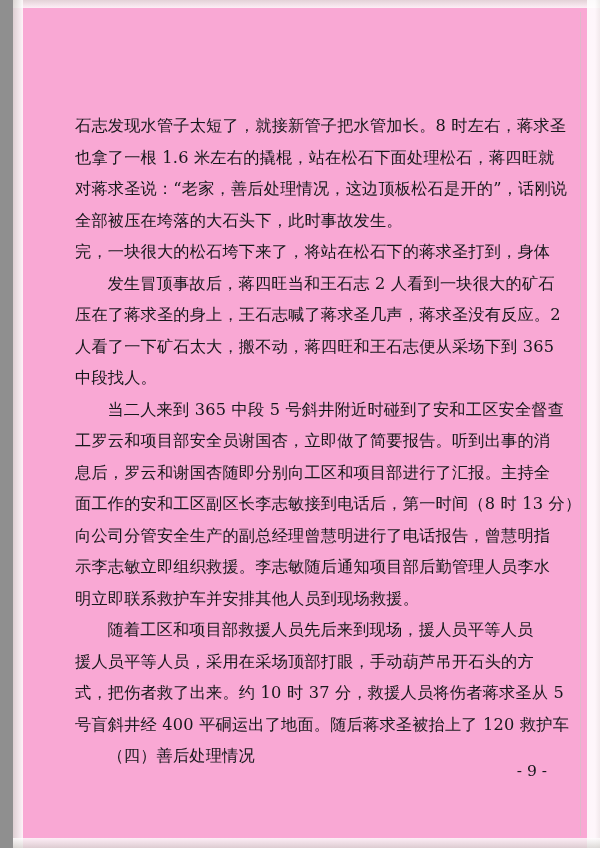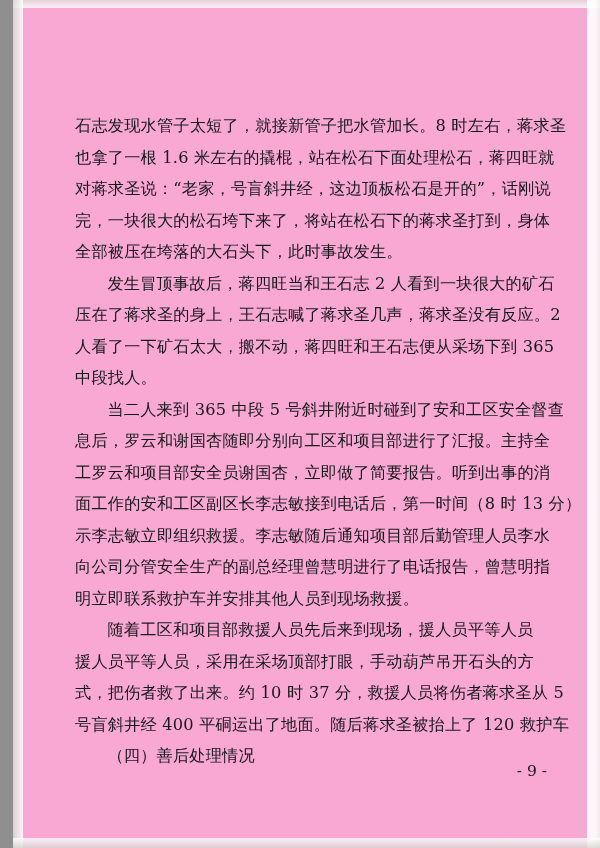--- a/index.html
+++ b/index.html
@@ -93,40 +93,40 @@
   <div class="scan-edge-left"></div>
   <div class="scan-edge-right"></div>
   <div class="scan-edge-bottom"></div>
   <div class="binding-line"></div>
 
   <div class="content">
 
     <div class="para">
       <p class="body-line">石志发现水管子太短了，就接新管子把水管加长。8 时左右，蒋求圣</p>
       <p class="body-line">也拿了一根 1.6 米左右的撬棍，站在松石下面处理松石，蒋四旺就</p>
-      <p class="body-line">对蒋求圣说：“老家，号盲斜井经，这边顶板松石是开的”，话刚说</p>
+      <p class="body-line">对蒋求圣说：“老家，善后处理情况，这边顶板松石是开的”，话刚说</p>
+      <p class="body-line">全部被压在垮落的大石头下，此时事故发生。</p>
       <p class="body-line">完，一块很大的松石垮下来了，将站在松石下的蒋求圣打到，身体</p>
-      <p class="body-line">全部被压在垮落的大石头下，此时事故发生。</p>
     </div>
 
 
     <div class="para">
       <p class="body-line indent">发生冒顶事故后，蒋四旺当和王石志 2 人看到一块很大的矿石</p>
       <p class="body-line">压在了蒋求圣的身上，王石志喊了蒋求圣几声，蒋求圣没有反应。2</p>
       <p class="body-line">人看了一下矿石太大，搬不动，蒋四旺和王石志便从采场下到 365</p>
       <p class="body-line">中段找人。</p>
     </div>
 
     <div class="para">
       <p class="body-line indent">当二人来到 365 中段 5 号斜井附近时碰到了安和工区安全督查</p>
+      <p class="body-line">工罗云和项目部安全员谢国杏，立即做了简要报告。听到出事的消</p>
       <p class="body-line">息后，罗云和谢国杏随即分别向工区和项目部进行了汇报。主持全</p>
-      <p class="body-line">工罗云和项目部安全员谢国杏，立即做了简要报告。听到出事的消</p>
       <p class="body-line">面工作的安和工区副区长李志敏接到电话后，第一时间（8 时 13 分）</p>
+      <p class="body-line">向公司分管安全生产的副总经理曾慧明进行了电话报告，曾慧明指</p>
       <p class="body-line">示李志敏立即组织救援。李志敏随后通知项目部后勤管理人员李水</p>
-      <p class="body-line">向公司分管安全生产的副总经理曾慧明进行了电话报告，曾慧明指</p>
       <p class="body-line">明立即联系救护车并安排其他人员到现场救援。</p>
     </div>
 
     <div class="para">
       <p class="body-line indent">随着工区和项目部救援人员先后来到现场，援人员平等人员</p>
       <p class="body-line">援人员平等人员，采用在采场顶部打眼，手动葫芦吊开石头的方</p>
       <p class="body-line">式，把伤者救了出来。约 10 时 37 分，救援人员将伤者蒋求圣从 5</p>
       <p class="body-line">号盲斜井经 400 平硐运出了地面。随后蒋求圣被抬上了 120 救护车</p>
     </div>
 

